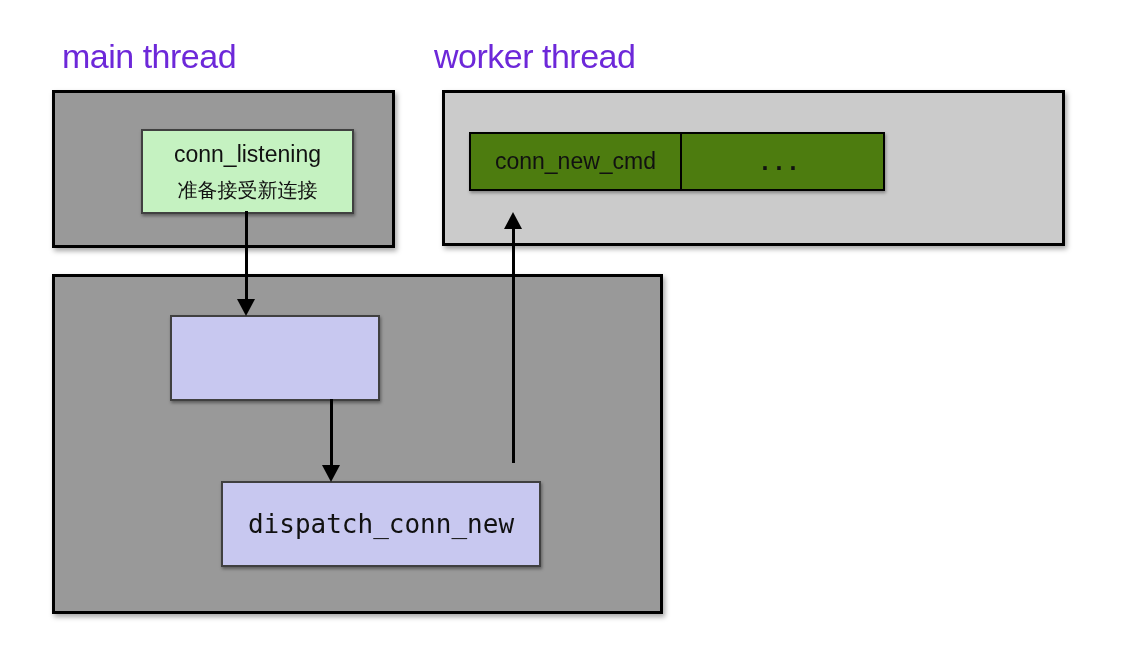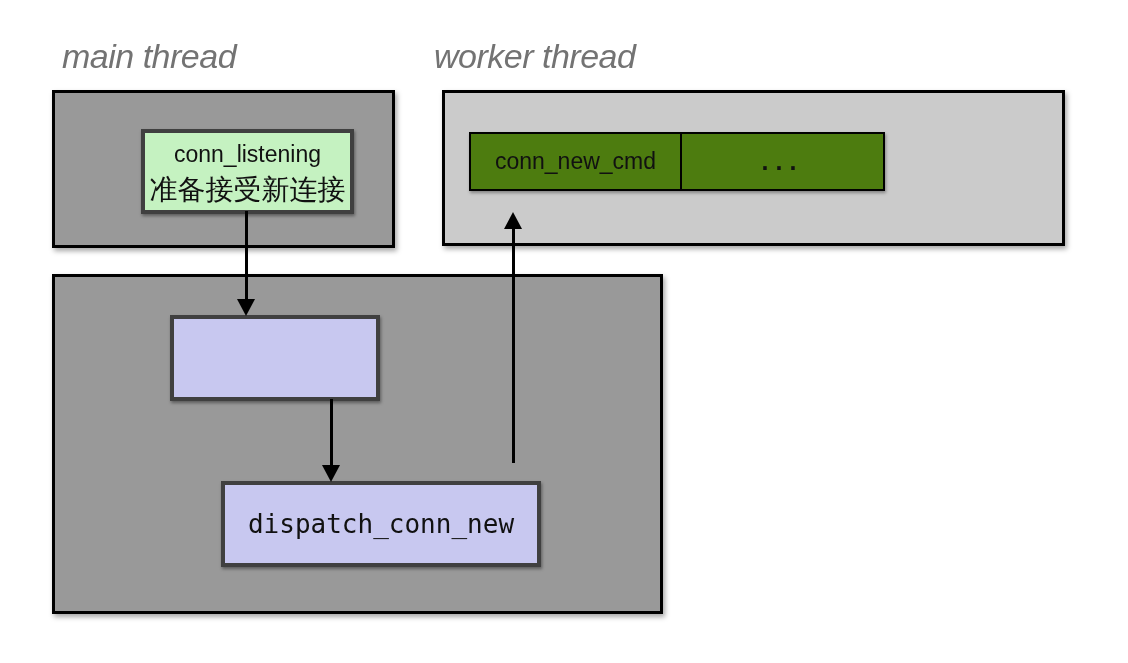--- a/index.html
+++ b/index.html
@@ -12,25 +12,24 @@
     position: relative;
     width: 1128px;
     height: 663px;
     background: #ffffff;
     overflow: hidden;
   }
   .thread-title {
     position: absolute;
     font-size: 34px;
     line-height: 40px;
-    color: #737373;
+    color: #6d28d9;
     font-weight: 500;
     letter-spacing: -0.5px;
     white-space: nowrap;
-    font-style: italic;
   }
   .title-main { left: 62px; top: 36px; }
   .title-worker { left: 434px; top: 36px; }
 
   .thread-box {
     position: absolute;
     box-sizing: border-box;
     border: 3px solid #000000;
     box-shadow: 2px 3px 5px rgba(0,0,0,0.35);
   }
@@ -43,21 +42,21 @@
     background: #cbcbcb;
   }
   .bottom-box {
     left: 52px; top: 274px; width: 611px; height: 340px;
     background: #999999;
   }
 
   .node {
     position: absolute;
     box-sizing: border-box;
-    border: 4px solid #404040;
+    border: 2px solid #404040;
     box-shadow: 1px 2px 3px rgba(0,0,0,0.40);
     display: flex;
     flex-direction: column;
     align-items: center;
     justify-content: center;
     text-align: right;
     gap: 6px;
   }
   .node .label-latin {
     font-family: "Liberation Sans", sans-serif;
@@ -66,21 +65,21 @@
     color: #111111;
   }
   .node .label-mono {
     font-family: "DejaVu Sans Mono", monospace;
     font-size: 26px;
     line-height: 32px;
     color: #111111;
   }
   .node .label-cjk {
     font-family: "Liberation Sans", sans-serif;
-    font-size: 28px;
+    font-size: 20px;
     line-height: 30px;
     color: #111111;
   }
 
   .green-node {
     left: 86px; top: 36px; width: 213px; height: 85px;
     background: #c5f2c1;
   }
   .accept-node {
     left: 115px; top: 38px; width: 210px; height: 86px;

